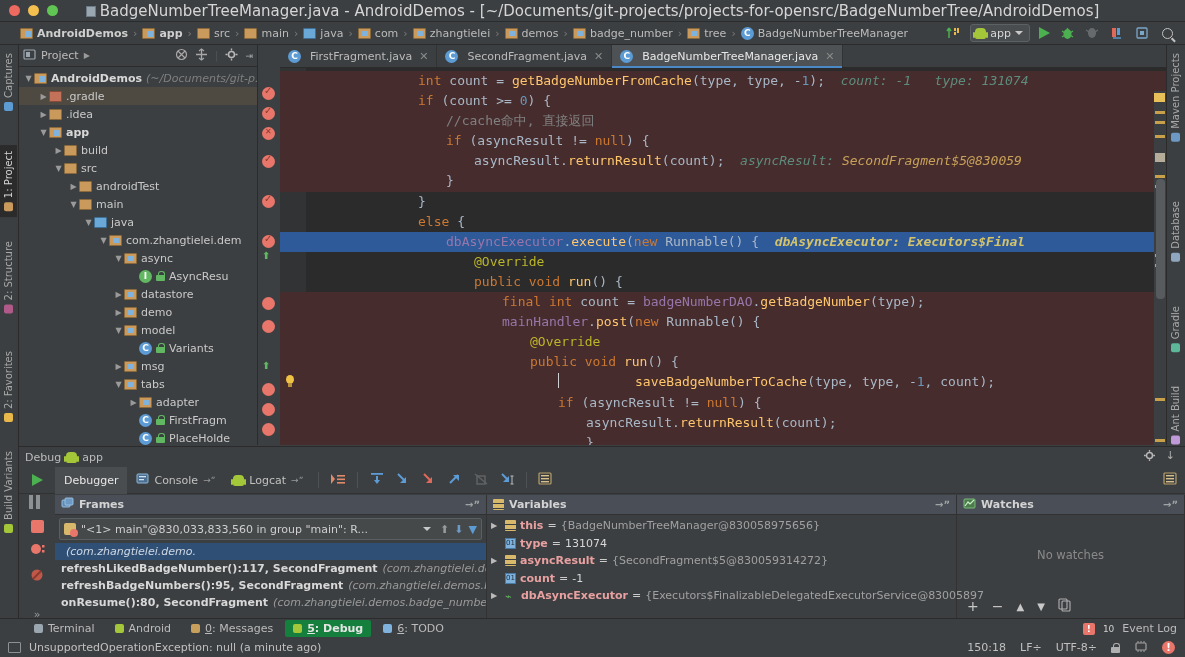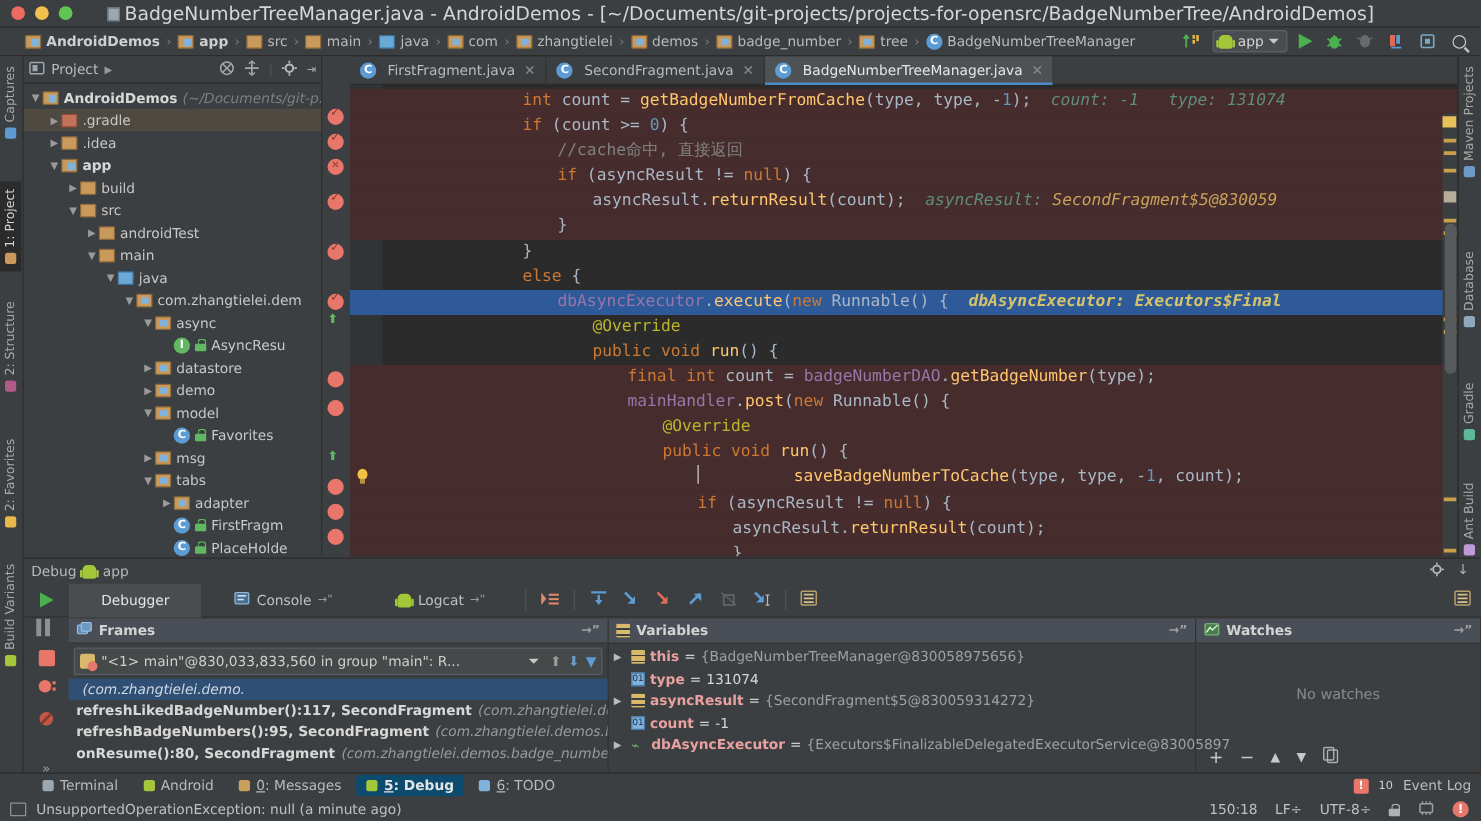--- a/index.html
+++ b/index.html
@@ -255,21 +255,21 @@
   .dbg-title {
     height: 20px; display: flex; align-items: center; gap: 5px; padding-left: 6px;
     font-size: 11px; color: #bbbbbb;
   }
   .dbg-title .gear-right { margin-left: auto; display:flex; gap:10px; padding-right:10px;}
   .dbg-toolbar {
     height: 27px; display: flex; align-items: center; gap: 0px;
     border-bottom: 1px solid #323232; padding-left: 36px;
   }
   .dtab {
-    display: flex; align-items: center; gap: 5px; height: 27px; padding: 0 26px;
+    display: flex; align-items: center; gap: 5px; height: 27px; padding: 0 9px;
     font-size: 11px; color: #c0c0c0; text-align: right;
   }
   .dtab.active { background: #4a4d4f; color: #e6e6e6; }
   .vline { width:1px; height:16px; background:#4f5254; margin: 0 6px; }
   .leftdbgbar {
     position: absolute; left: 0; top: 20px; width: 36px; bottom: 0;
     display: flex; flex-direction: column; align-items: center; gap: 9px;
     padding-top: 7px;
   }
   .ctrl { width: 16px; height: 16px; }
@@ -339,21 +339,21 @@
   
   .bottombar {
     position: absolute; left: 0; bottom: 19px; width: 1185px; height: 20px;
     background: #3c3f41; display: flex; align-items: center; gap: 0px;
     padding-left: 26px; border-top: 1px solid #2b2b2b;
   }
   .btab {
     display: flex; align-items: center; gap: 5px; padding: 2px 8px;
     font-size: 11px; color: #bbbbbb; border-radius: 2px;
   }
-  .btab.active { background: #0c4a6e; color: #e4e4e4; font-weight: bold; }
+  .btab.active { background: #15803d; color: #e4e4e4; font-weight: bold; }
   .btab u { text-decoration: underline; }
   .br-right { margin-left:auto; display:flex; align-items:center; gap:8px; padding-right:8px;}
   .evt-badge {
     width:12px;height:12px;background:#e8766a;border-radius:2px;color:#fff;
     font-size:9px;font-weight:bold;text-align:center;line-height:12px;
   }
   .statusbar {
     position: absolute; left: 0; bottom: 0; width: 1185px; height: 19px;
     background: #3c3f41; display: flex; align-items: center; gap: 8px;
     padding-left: 8px; font-size: 11px; color: #c0c0c0;
@@ -633,21 +633,21 @@
         </div>
         <div class="trow" style="padding-left: 94px;">
           <span class="arrow">▼</span>
           <span class="ficon folder pkg" style="flex: 0 0 auto;"></span>
           <span class="tlabel">model</span>
         </div>
         <div class="trow" style="padding-left: 109px;">
           <span class="arrow"></span>
           <span class="cls-ico" style="flex: 0 0 auto;">C</span>
           <span class="lock"></span>
-          <span class="tlabel">Favorites</span>
+          <span class="tlabel">Variants</span>
         </div>
         <div class="trow" style="padding-left: 94px;">
           <span class="arrow">▶</span>
           <span class="ficon folder pkg" style="flex: 0 0 auto;"></span>
           <span class="tlabel">msg</span>
         </div>
         <div class="trow" style="padding-left: 94px;">
           <span class="arrow">▼</span>
           <span class="ficon folder pkg" style="flex: 0 0 auto;"></span>
           <span class="tlabel">tabs</span>

